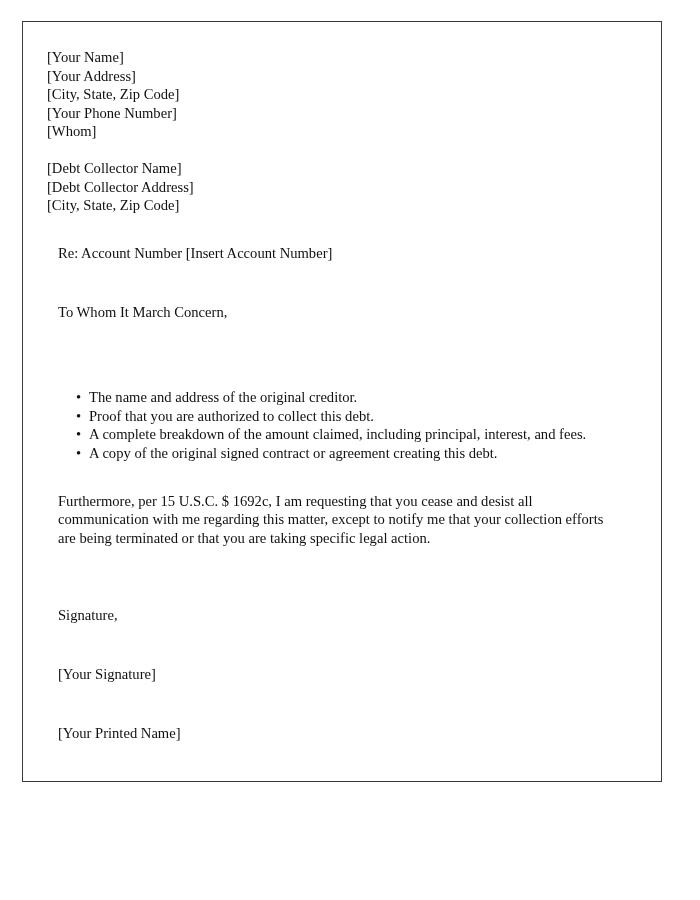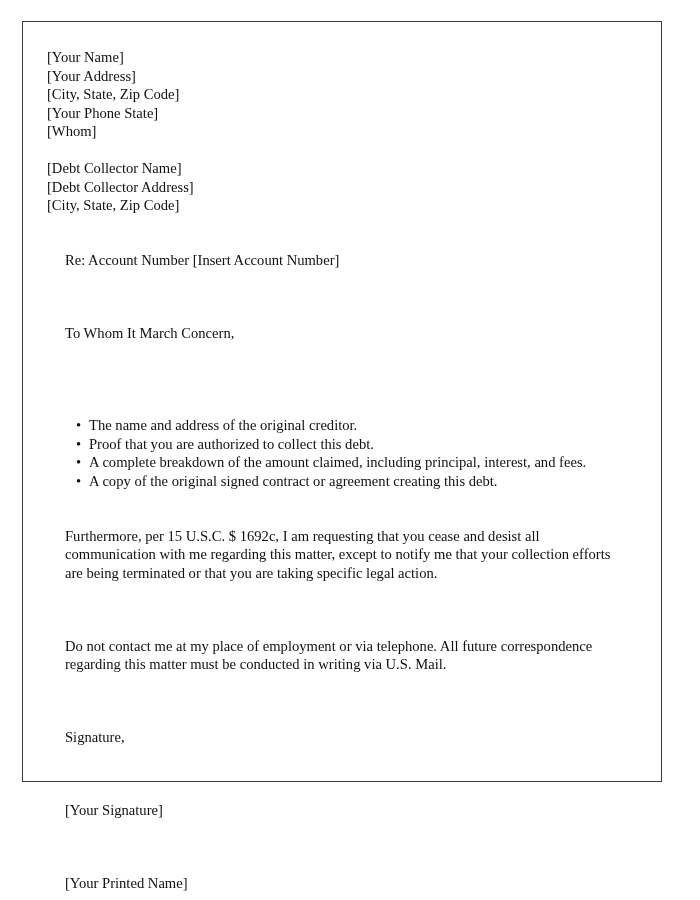--- a/index.html
+++ b/index.html
@@ -60,21 +60,21 @@
     display: block;
     white-space: pre;
   }
 
   .spacer-line {
     display: block;
     height: 18.5px;
   }
 
   .para {
-    margin: 18px;
+    margin: 11px;
     padding: 0;
   }
 
   
   .bullet-list {
     list-style: none;
     margin: 0;
     padding: 0;
   }
   .bullet-list > li {
@@ -95,21 +95,21 @@
 <body>
 
 <div class="page-canvas">
   <div class="letter-sheet">
     <div class="letter-body doc-text">
 
       <div class="block-lines">
         <span class="line">[Your Name]</span>
         <span class="line">[Your Address]</span>
         <span class="line">[City, State, Zip Code]</span>
-        <span class="line">[Your Phone State]</span>
+        <span class="line">[Your Phone Number]</span>
         <span class="line">[Whom]</span>
       </div>
 
       <span class="spacer-line"></span>
 
       <div class="block-lines">
         <span class="line">[Debt Collector Name]</span>
         <span class="line">[Debt Collector Address]</span>
         <span class="line">[City, State, Zip Code]</span>
       </div>
@@ -148,21 +148,20 @@
           <span>A copy of the original signed contract or agreement creating this debt.</span>
         </li>
       </ul>
 
       <span class="spacer-line"></span>
 
       <p class="para">Furthermore, per 15 U.S.C. $ 1692c, I am requesting that you cease and desist all communication with me regarding this matter, except to notify me that your collection efforts are being terminated or that you are taking specific legal action.</p>
 
       <span class="spacer-line"></span>
 
-      <p class="para">Do not contact me at my place of employment or via telephone. All future correspondence regarding this matter must be conducted in writing via U.S. Mail.</p>
 
       <span class="spacer-line"></span>
 
       <p class="para">Signature,</p>
 
       <span class="spacer-line"></span>
 
       <p class="para">[Your Signature]</p>
 
       <span class="spacer-line"></span>

